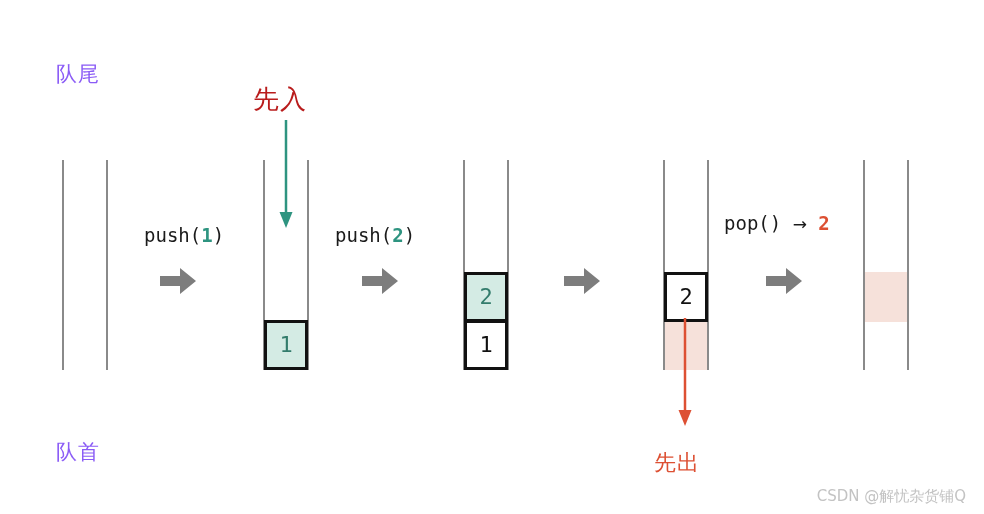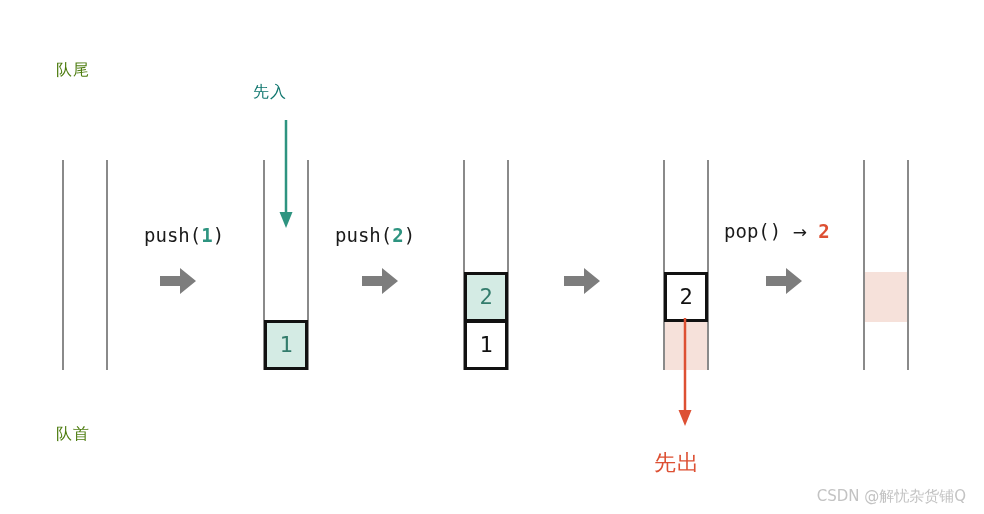--- a/index.html
+++ b/index.html
@@ -13,27 +13,27 @@
     height: 514px;
     background: #ffffff;
     overflow: hidden;
     font-family: "Liberation Sans", "DejaVu Sans", sans-serif;
   }
 
   
   .corner-label {
     position: absolute;
     font-family: Liberation Sans, sans-serif;
-    font-size: 16px;
-    color: #4d7c0f;
+    font-size: 21px;
+    color: #8b5cf6;
     letter-spacing: 1px;
     white-space: nowrap;
   }
   #label-tail { left: 56px; top: 60px; }
-  #label-head { left: 56px; top: 424px; }
+  #label-head { left: 56px; top: 438px; }
 
   
   .column { position: absolute; top: 160px; height: 210px; }
   .rail {
     position: absolute;
     top: 0;
     width: 2px;
     height: 210px;
     background: #8a8a8a;
   }
@@ -91,22 +91,22 @@
     width: 36px;
     height: 26px;
   }
 
   
   #label-in {
     position: absolute;
     left: 253px;
     top: 82px;
     font-family: "DejaVu Sans", "Liberation Sans", sans-serif;
-    font-size: 16px;
-    color: #0f766e;
+    font-size: 26px;
+    color: #b91c1c;
     letter-spacing: 1px;
     white-space: nowrap;
   }
   #arrow-in {
     position: absolute;
     left: 272px;
     top: 120px;
     width: 28px;
     height: 110px;
   }
@@ -199,21 +199,21 @@
     <div class="ghost" style="top:160px;"></div>
     <div class="cell filled-white" style="top:112px;">2</div>
   </div>
 
   <svg id="arrow-out" viewBox="0 0 28 110">
     <line x1="14" y1="0" x2="14" y2="94" stroke="#dd5033" stroke-width="2.5"></line>
     <path d="M14 108 L7.5 92 H20.5 Z" fill="#dd5033"></path>
   </svg>
   <div id="label-out">先出</div>
 
-  <div class="op" style="left:724px; top:220px;">
+  <div class="op" style="left:724px; top:212px;">
     <span>pop()</span>&nbsp;<span class="arrowch">→</span>&nbsp;<span class="val-out">2</span>
   </div>
   <svg class="step-arrow" style="left:766px; top:268px;" viewBox="0 0 36 26">
     <path d="M0 8 H20 V0 L36 13 L20 26 V18 H0 Z" fill="#7d7d7d"></path>
   </svg>
 
   <div class="column" style="left:863px; width:46px;">
     <div class="rail left"></div>
     <div class="rail right"></div>
     <div class="ghost" style="top:112px;"></div>

